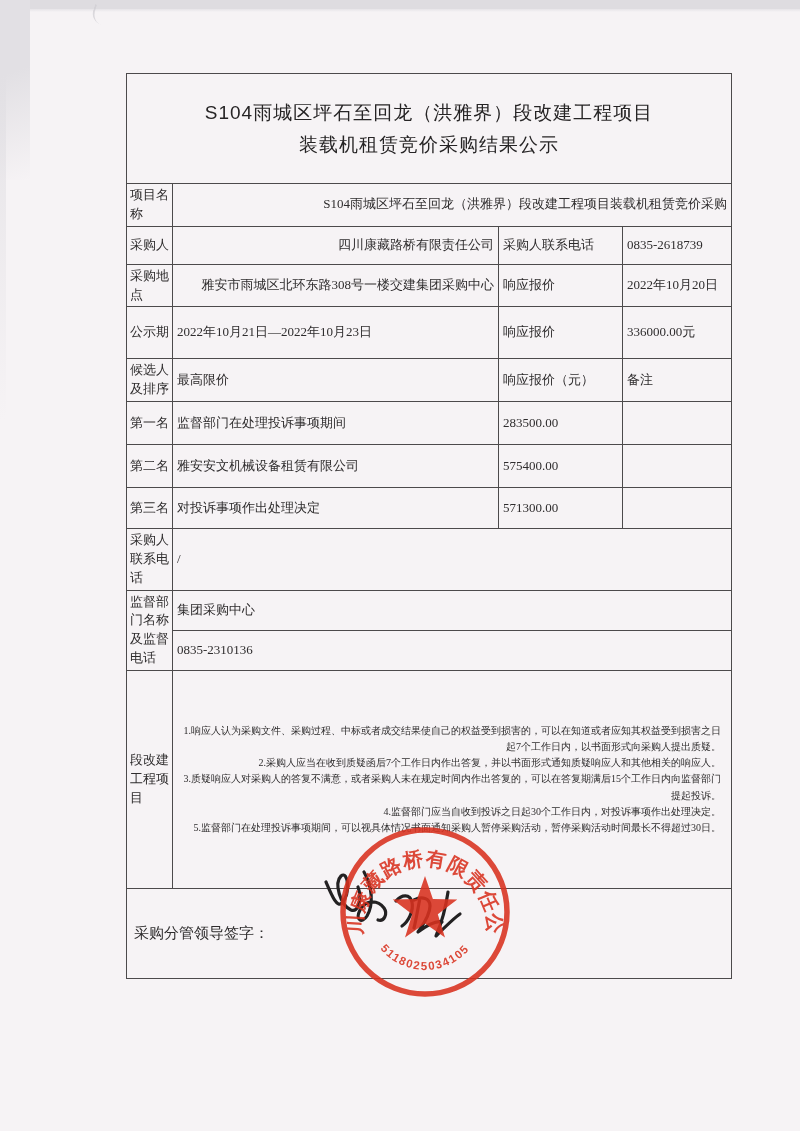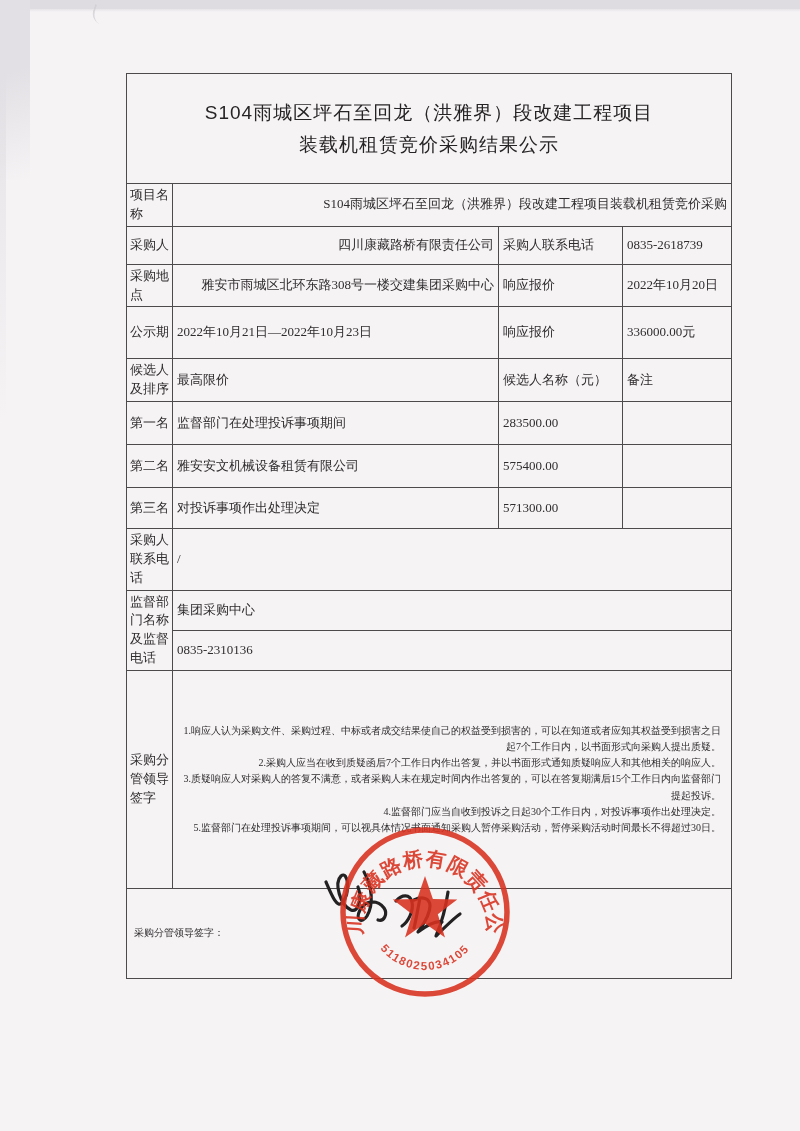--- a/index.html
+++ b/index.html
@@ -20,21 +20,21 @@
   table{border-collapse:collapse;table-layout:fixed;width:605px;}
   td,th{border:1.4px solid #4c4a4b;font-weight:normal;vertical-align:middle;
         font-size:13px;line-height:1.45;padding:2px 4px;overflow:hidden;}
   .title-cell{height:105px;text-align:center;vertical-align:middle;border-bottom:1.4px solid #4c4a4b;}
   .title-line{font-family:"Liberation Sans", sans-serif;font-weight:normal;font-size:19px;letter-spacing:1px;line-height:1.65;color:#262425;}
   .lab{padding:2px 3px;text-align:left;}
   .c{}
   .l{text-align:right;padding-left:5px;}
   .notes{padding:8px 10px 8px 8px;line-height:1.62;font-size:10px;text-align:right;vertical-align:middle;}
   .notes div{margin:0;}
-  .sig-cell{height:85px;vertical-align:middle;padding-left:7px;font-size:10px;}
+  .sig-cell{height:85px;vertical-align:middle;padding-left:7px;font-size:15px;}
 
   .signature{position:absolute;left:318px;top:856px;z-index:3;pointer-events:none;}
   .stamp{position:absolute;left:335px;top:822px;z-index:4;opacity:.88;pointer-events:none;}
 </style>
 </head>
 <body>
 
 <div class="edge-top"></div>
 <div class="edge-top2"></div>
 <div class="edge-left"></div>
@@ -80,21 +80,21 @@
   <tr style="height:52px">
     <td class="lab">公示期</td>
     <td class="c">2022年10月21日—2022年10月23日</td>
     <td class="c">响应报价</td>
     <td class="c">336000.00元</td>
   </tr>
 
   <tr style="height:42px">
     <td class="lab">候选人及排序</td>
     <td class="c">最高限价</td>
-    <td class="c">候选人名称（元）</td>
+    <td class="c">响应报价（元）</td>
     <td class="c">备注</td>
   </tr>
 
   <tr style="height:43px">
     <td class="lab">第一名</td>
     <td class="c">监督部门在处理投诉事项期间</td>
     <td class="c">283500.00</td>
     <td class="c"></td>
   </tr>
 
@@ -119,21 +119,21 @@
 
   <tr style="height:34px">
     <td class="lab" rowspan="2">监督部门名称及监督电话</td>
     <td colspan="3" class="c">集团采购中心</td>
   </tr>
   <tr style="height:34px">
     <td colspan="3" class="c">0835-2310136</td>
   </tr>
 
   <tr style="height:218px">
-    <td class="lab">采购分管领导签字</td>
+    <td class="lab">段改建工程项目</td>
     <td colspan="3" class="notes">
       <div>1.响应人认为采购文件、采购过程、中标或者成交结果使自己的权益受到损害的，可以在知道或者应知其权益受到损害之日起7个工作日内，以书面形式向采购人提出质疑。</div>
       <div>2.采购人应当在收到质疑函后7个工作日内作出答复，并以书面形式通知质疑响应人和其他相关的响应人。</div>
       <div>3.质疑响应人对采购人的答复不满意，或者采购人未在规定时间内作出答复的，可以在答复期满后15个工作日内向监督部门提起投诉。</div>
       <div>4.监督部门应当自收到投诉之日起30个工作日内，对投诉事项作出处理决定。</div>
       <div>5.监督部门在处理投诉事项期间，可以视具体情况书面通知采购人暂停采购活动，暂停采购活动时间最长不得超过30日。</div>
     </td>
   </tr>
 
   <tr>

